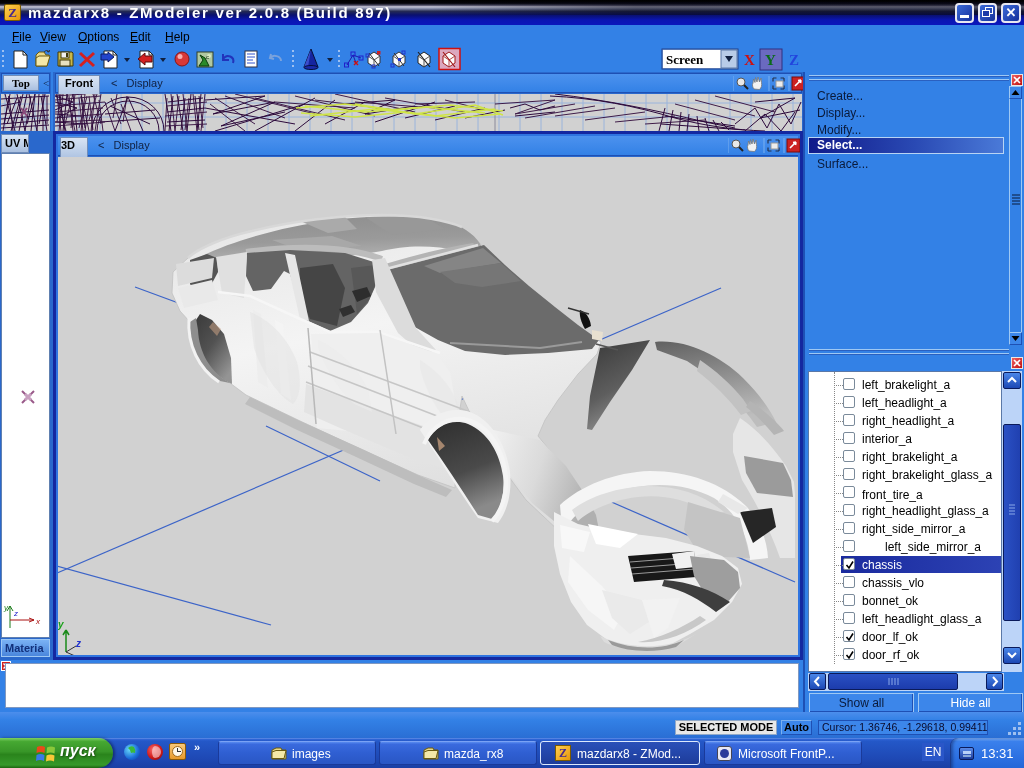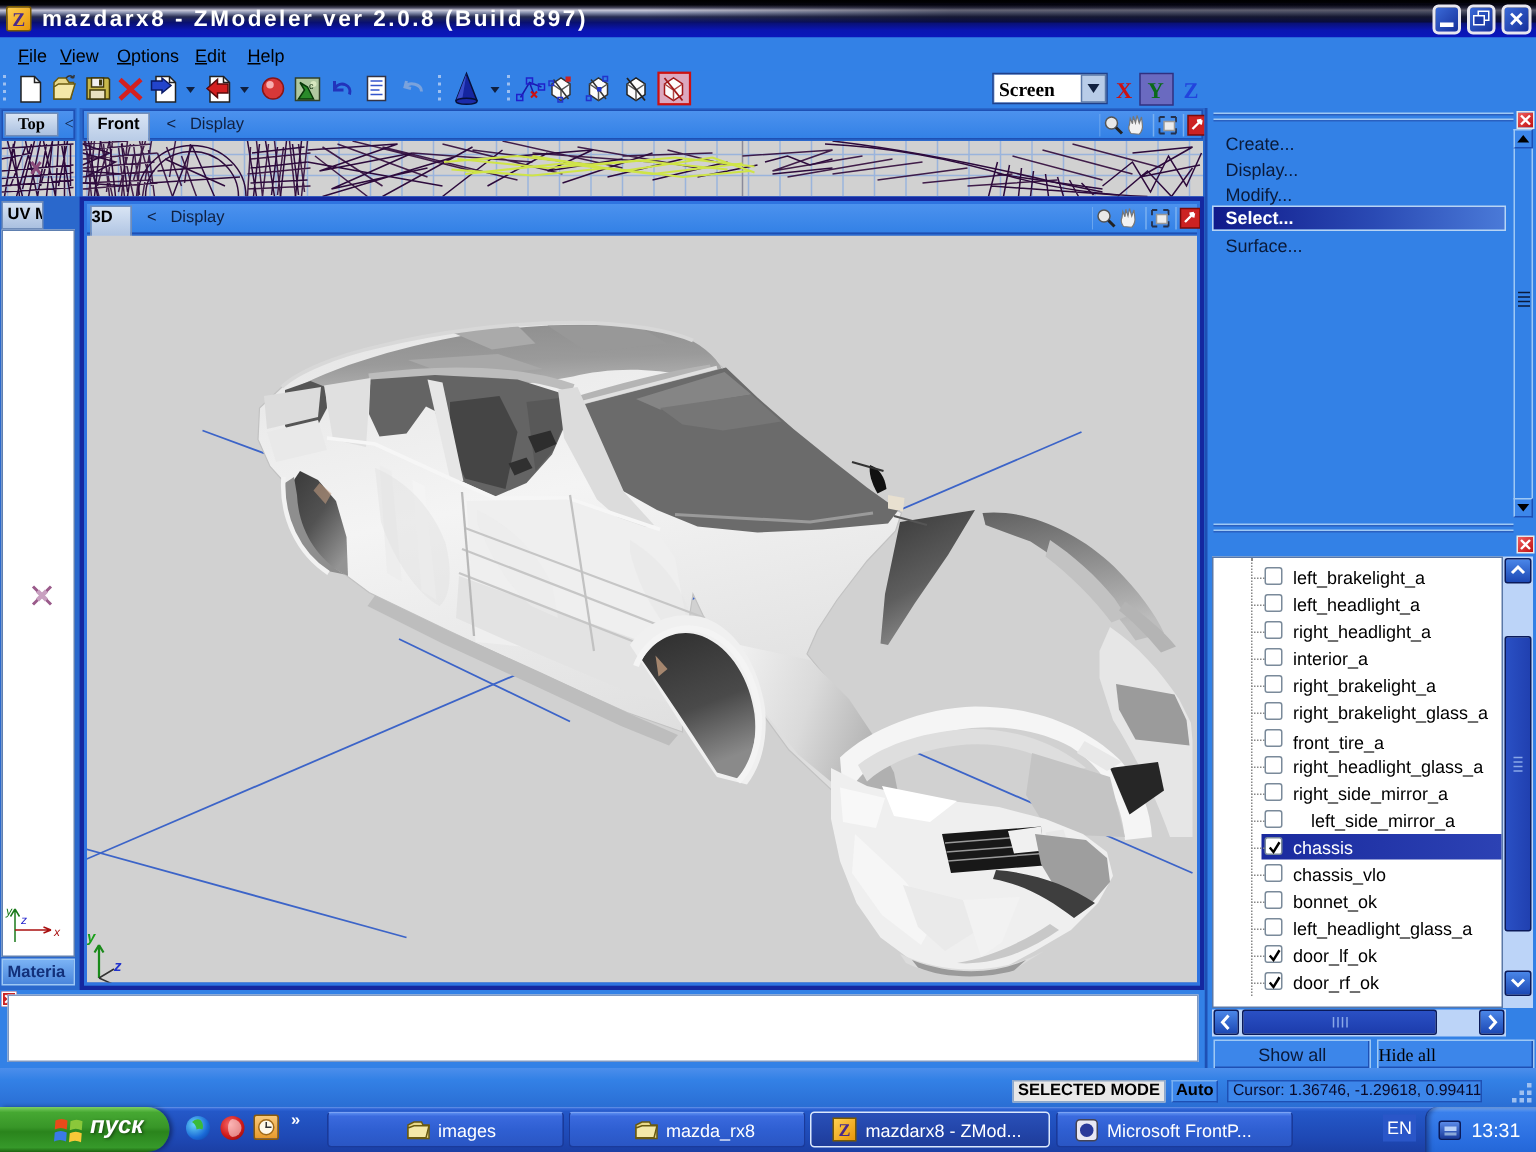--- a/index.html
+++ b/index.html
@@ -552,21 +552,21 @@
         <div class="abs" style="left:30px;top:110px;width:12px;height:12px;background:#fff;border:1px solid #7a8a9a;border-radius:2px;"></div>
         <div class="abs" style="left:49px;top:112px;white-space:nowrap;">front_tire_a</div>
     <div class="abs" style="left:21px;top:135px;width:9px;height:1px;border-top:1px dotted #888;"></div>
         <div class="abs" style="left:30px;top:128px;width:12px;height:12px;background:#fff;border:1px solid #7a8a9a;border-radius:2px;"></div>
         <div class="abs" style="left:49px;top:128px;white-space:nowrap;">right_headlight_glass_a</div>
     <div class="abs" style="left:21px;top:153px;width:9px;height:1px;border-top:1px dotted #888;"></div>
         <div class="abs" style="left:30px;top:146px;width:12px;height:12px;background:#fff;border:1px solid #7a8a9a;border-radius:2px;"></div>
         <div class="abs" style="left:49px;top:146px;white-space:nowrap;">right_side_mirror_a</div>
     <div class="abs" style="left:21px;top:171px;width:9px;height:1px;border-top:1px dotted #888;"></div>
         <div class="abs" style="left:30px;top:164px;width:12px;height:12px;background:#fff;border:1px solid #7a8a9a;border-radius:2px;"></div>
-        <div class="abs" style="left:49px;top:164px;white-space:nowrap;padding-left:12px;">left_side_mirror_a</div>
+        <div class="abs" style="left:60px;top:164px;white-space:nowrap;padding-left:12px;">left_side_mirror_a</div>
     <div class="abs" style="left:28px;top:180px;width:160px;height:17px;background:linear-gradient(90deg,#1a2a9e,#2c42b4);"></div>
         <div class="abs" style="left:21px;top:189px;width:9px;height:1px;border-top:1px dotted #888;"></div>
         <div class="abs" style="left:30px;top:182px;width:12px;height:12px;background:#fff;border:1px solid #7a8a9a;border-radius:2px;"></div>
         <svg class="abs" style="left:31px;top:183px" width="12" height="12">
           <path d="M2.5,6 l2.5,3 4,-6.5" stroke="#000" stroke-width="1.6" fill="none"></path>
         </svg>
         <div class="abs" style="left:49px;top:182px;color:#fff;white-space:nowrap;">chassis</div>
     <div class="abs" style="left:21px;top:207px;width:9px;height:1px;border-top:1px dotted #888;"></div>
         <div class="abs" style="left:30px;top:200px;width:12px;height:12px;background:#fff;border:1px solid #7a8a9a;border-radius:2px;"></div>
         <div class="abs" style="left:49px;top:200px;white-space:nowrap;">chassis_vlo</div>
@@ -631,21 +631,21 @@
         </svg>
     </div>
     <div class="abs" style="left:178px;top:0px;width:17px;height:17px;background:linear-gradient(180deg,#4a86e8,#1c48b4);border:1px solid #0a1a5a;border-radius:2px;">
         <svg width="15" height="15" style="position:absolute">
           <path d="M6,3 l4,4.5 -4,4.5" stroke="#fff" stroke-width="2" fill="none"></path>
         </svg>
       </div>
   </div>
 
   <div class="abs" style="left:4px;top:621px;width:105px;height:20px;background:#3c86ea;border:1px solid #9ec8f4;box-shadow:inset -1px -1px 0 #1e50b4;color:#0a1a3a;font-size:12px;text-align:center;line-height:18px;">Show all</div>
-  <div class="abs" style="left:113px;top:621px;width:105px;height:20px;background:#3c86ea;border:1px solid #9ec8f4;box-shadow:inset -1px -1px 0 #1e50b4;color:#000000;font-size:12px;line-height:18px;font-family:Liberation Serif, serif;">Hide all</div>
+  <div class="abs" style="left:113px;top:621px;width:105px;height:20px;background:#3c86ea;border:1px solid #9ec8f4;box-shadow:inset -1px -1px 0 #1e50b4;color:#ffffff;font-size:12px;text-align:center;line-height:18px;">Hide all</div>
 </div>
 
 <div class="abs" style="left:0;top:660px;width:803px;height:52px;background:#3381e6;">
   <div class="abs" style="left:1px;top:1px;width:10px;height:10px;background:#cc2222;border:1px solid #fff;">
       <svg width="8" height="8" viewBox="0 0 8 8" style="position:absolute;left:0;top:0">
         <path d="M1.5,1.5 L6.5,6.5 M6.5,1.5 L1.5,6.5" stroke="#fff" stroke-width="1.4"></path>
       </svg>
     </div>
   <div class="abs" style="left:5px;top:3px;width:794px;height:45px;background:#fff;border:1px solid #8098c0;"></div>
 </div>

